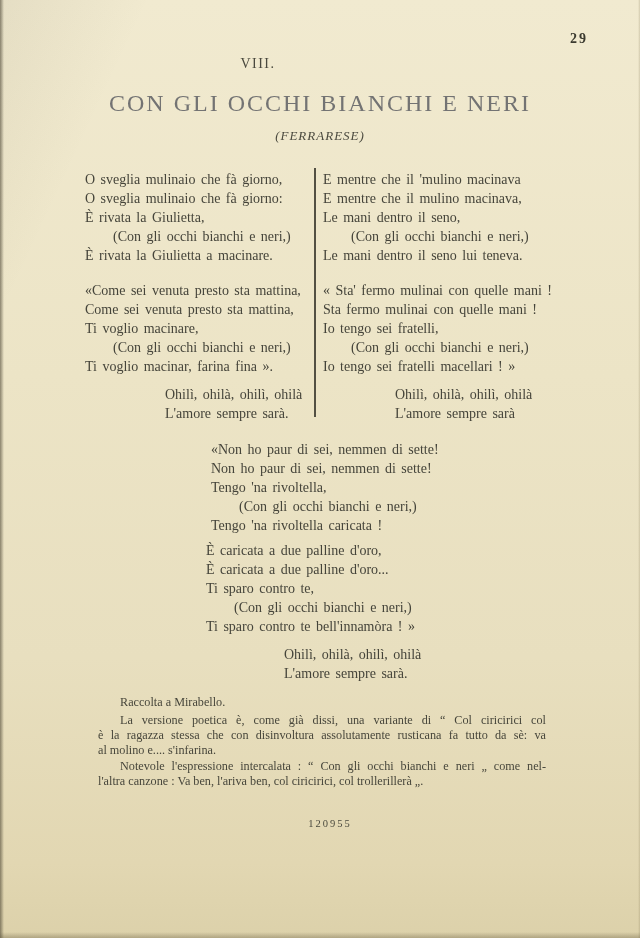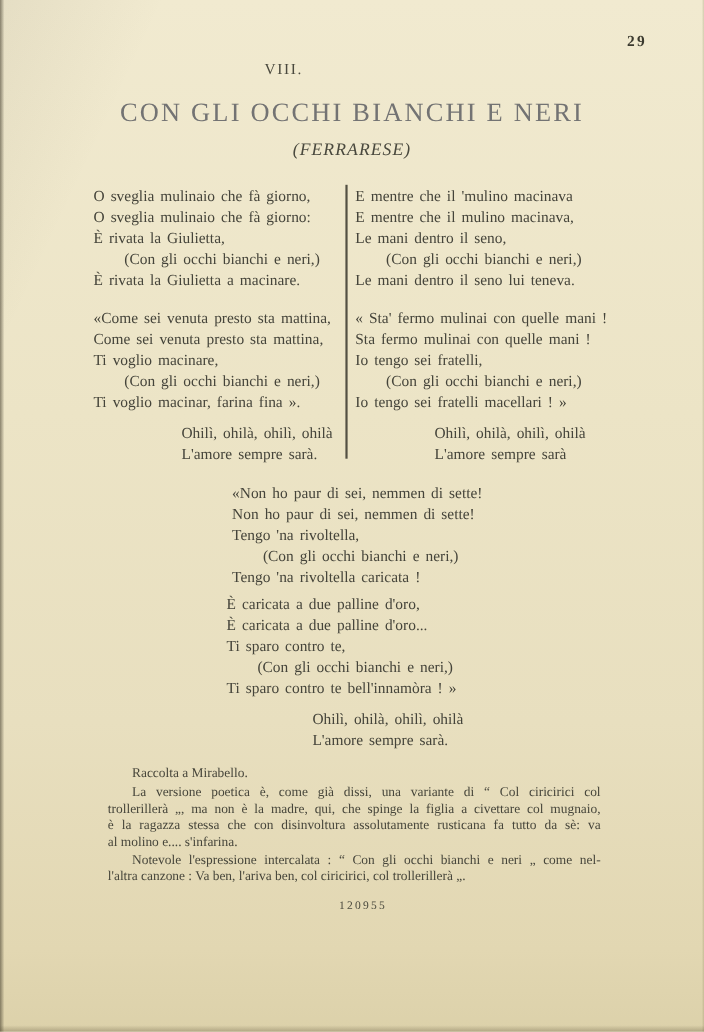--- a/index.html
+++ b/index.html
@@ -18,21 +18,21 @@
   .edge-right{position:absolute;right:0;top:0;bottom:0;width:2px;
     background:linear-gradient(to left, rgba(120,108,75,0.25), rgba(120,108,75,0));}
 
   .pagenum{position:absolute;top:31px;right:52px;font-size:14px;font-weight:bold;
     letter-spacing:2px;color:#3b3a2f;}
   .section{position:absolute;top:56px;left:0;width:516px;text-align:center;
     font-size:14px;letter-spacing:1.5px;color:#4a493e;}
   .title{position:absolute;top:90px;left:0;width:640px;text-align:center;
     font-size:24px;letter-spacing:2px;color:#737373;white-space:nowrap;}
   .subtitle{position:absolute;top:128px;left:0;width:640px;text-align:center;
-    font-style:italic;font-size:16px;letter-spacing:1px;color:#4a493e;}
+    font-style:italic;font-size:13px;letter-spacing:1px;color:#4a493e;}
 
   .vline{font-size:14px;line-height:19px;word-spacing:0.14em;white-space:nowrap;}
   .indent{padding-left:28px;}
   .stanza{position:absolute;}
   .s1L{left:85px;top:170px;}
   .s1R{left:323px;top:170px;}
   .s2L{left:85px;top:281px;}
   .s2R{left:323px;top:281px;}
   .refL{left:165px;top:385px;}
   .refR{left:395px;top:385px;}
@@ -127,20 +127,19 @@
 </div>
 
 <div class="stanza refC">
   <div class="vline">Ohilì, ohilà, ohilì, ohilà</div>
   <div class="vline">L'amore sempre sarà.</div>
 </div>
 
 <div class="notes">
   <span class="note-line nindent">Raccolta a Mirabello.</span>
   <span class="note-line nindent just p1">La versione poetica è, come già dissi, una variante di “ Col ciricirici col</span>
-  <span class="note-line just">trollerillerà „, ma non è la madre, qui, che spinge la figlia a civettare col mugnaio,</span>
   <span class="note-line just">è la ragazza stessa che con disinvoltura assolutamente rusticana fa tutto da sè: va</span>
   <span class="note-line">al molino e.... s'infarina.</span>
   <span class="note-line nindent just p2">Notevole l'espressione intercalata : “ Con gli occhi bianchi e neri „ come nel-</span>
   <span class="note-line">l'altra canzone : Va ben, l'ariva ben, col ciricirici, col trollerillerà „.</span>
 </div>
 
 <div class="footer-code">120955</div>
 
 </body></html>

